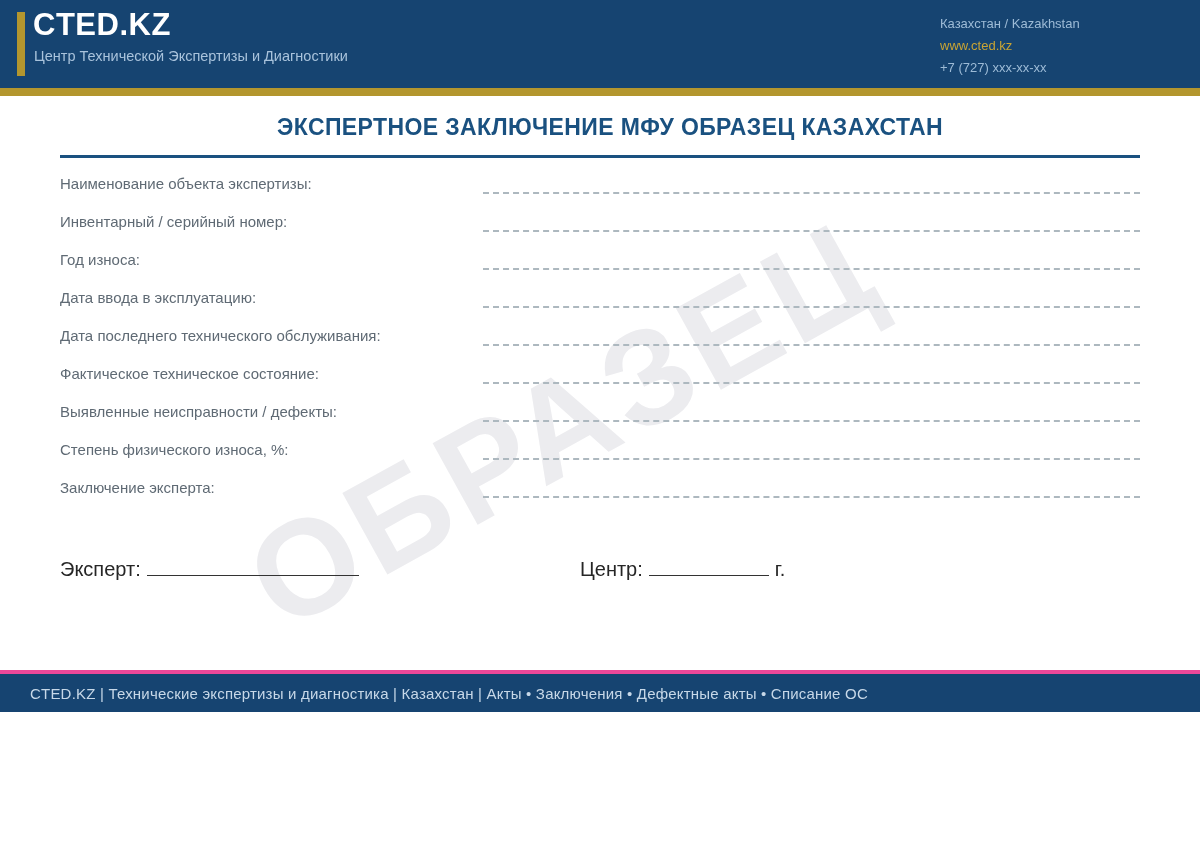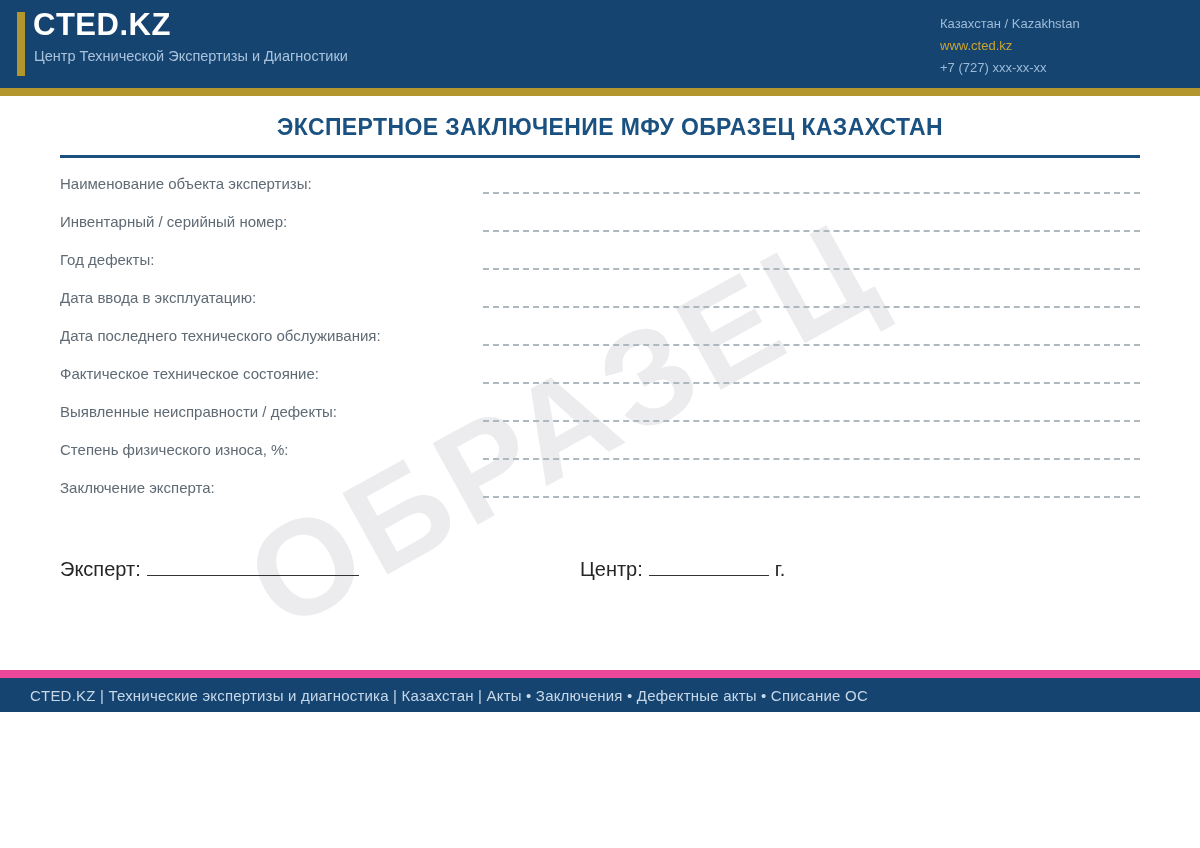--- a/index.html
+++ b/index.html
@@ -126,21 +126,21 @@
   .line-position { width: 200px; }
   .line-date { width: 120px; }
   .sig-suffix { margin-left: 6px; }
 
   
   .footer {
     position: absolute;
     left: 0; right: 0; bottom: 0;
     height: 42px;
     background: #164471;
-    border-top: 8px solid #ec4899;
+    border-top: 4px solid #ec4899;
   }
   .footer-text {
     position: absolute;
     left: 30px; top: 0; bottom: 0;
     display: flex;
     align-items: center;
     color: #c7d8e8;
     font-size: 15px;
     letter-spacing: 0.2px;
     white-space: nowrap;
@@ -171,21 +171,21 @@
     <div class="fields">
       <div class="row">
         <span class="row-label">Наименование объекта экспертизы:</span>
         <span class="row-line"></span>
       </div>
       <div class="row">
         <span class="row-label">Инвентарный / серийный номер:</span>
         <span class="row-line"></span>
       </div>
       <div class="row">
-        <span class="row-label">Год дефекты:</span>
+        <span class="row-label">Год износа:</span>
         <span class="row-line"></span>
       </div>
       <div class="row">
         <span class="row-label">Дата ввода в эксплуатацию:</span>
         <span class="row-line"></span>
       </div>
       <div class="row">
         <span class="row-label">Дата последнего технического обслуживания:</span>
         <span class="row-line"></span>
       </div>

